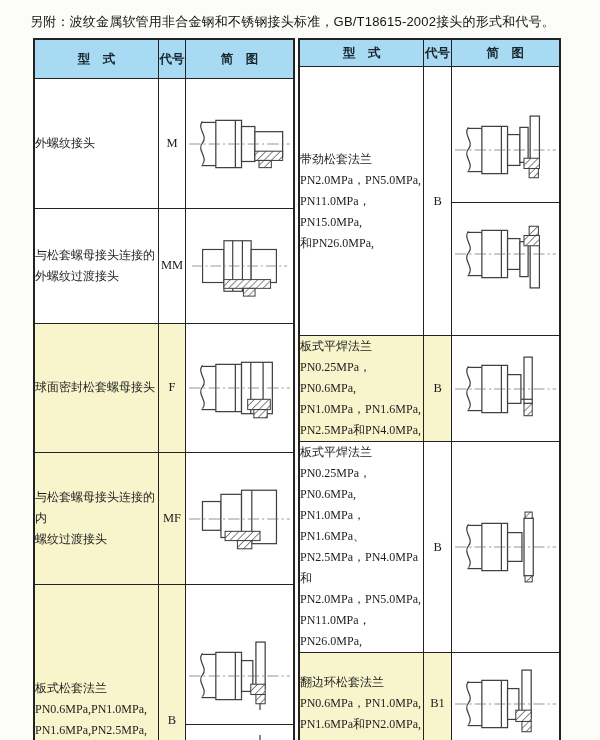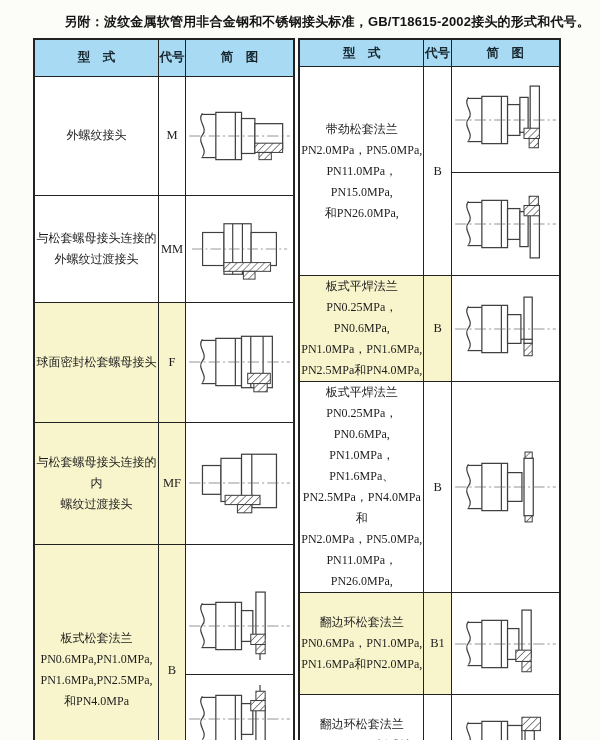--- a/index.html
+++ b/index.html
@@ -3,21 +3,21 @@
 <meta charset="utf-8">
 <style>
   html,body{margin:0;padding:0;}
   body{
     width:600px;height:740px;position:relative;overflow:hidden;
     background:#fcfcf9;
     font-family:"Liberation Sans","DejaVu Sans",sans-serif;
   }
   .page-title{
     position:absolute;left:30px;top:13px;width:560px;
-    font-size:13px;font-weight:bold;color:#141414;letter-spacing:.2px;text-align:right;
+    font-size:13px;font-weight:normal;color:#141414;letter-spacing:.2px;
   }
   .tables{
     position:absolute;left:33px;top:38px;display:flex;gap:3px;
   }
   table.ftbl{
     border-collapse:collapse;table-layout:fixed;
     border:2px solid #222;
     background:#fff;
     font-family:"Liberation Serif","DejaVu Serif",serif;
   }
@@ -28,21 +28,21 @@
   th.hdr{
     background:#a9daf3;height:26px;
     font-size:12.5px;font-weight:bold;color:#16272f;
     font-family:"Liberation Sans","DejaVu Sans",sans-serif;
     text-align:center;
     margin-left:46px;
   }
   td.type{
     font-size:12px;line-height:1.75;color:#1c1c1c;
     padding:4px 6px 4px 9px;white-space:pre-line;
-    text-align:center;
+    text-align:left;
   }
   td.code{
     font-size:12.5px;font-weight:500;color:#1c1c1c;text-align:center;
   }
   td.diag-cell{background:#fff;}
   .hl{background:#f8f5cc;}
   .col-type{width:124px;}
   .col-code{width:27px;}
   .col-diag{width:108px;}
   .diag{
@@ -208,21 +208,21 @@
         <col class="col-type">
         <col class="col-code">
         <col class="col-diag">
       </colgroup>
     <tbody>
         <tr>
       <th class="hdr">型　式</th>
       <th class="hdr">代号</th>
       <th class="hdr">简　图</th>
     </tr>
-    <tr style="height:209px">
+    <tr style="height:269px">
       <td class="type">带劲松套法兰
 PN2.0MPa，PN5.0MPa,
 PN11.0MPa，PN15.0MPa,
 和PN26.0MPa,</td>
       <td class="code">B</td>
       <td class="diag-cell">
         <div class="diag" style="height:104px">
               <svg viewBox="0 0 104 72" width="107" height="74" aria-hidden="true">
                 <line x1="15" y1="15" x2="29" y2="15" class="ln"></line>
                 <line x1="15" y1="57" x2="29" y2="57" class="ln"></line>

